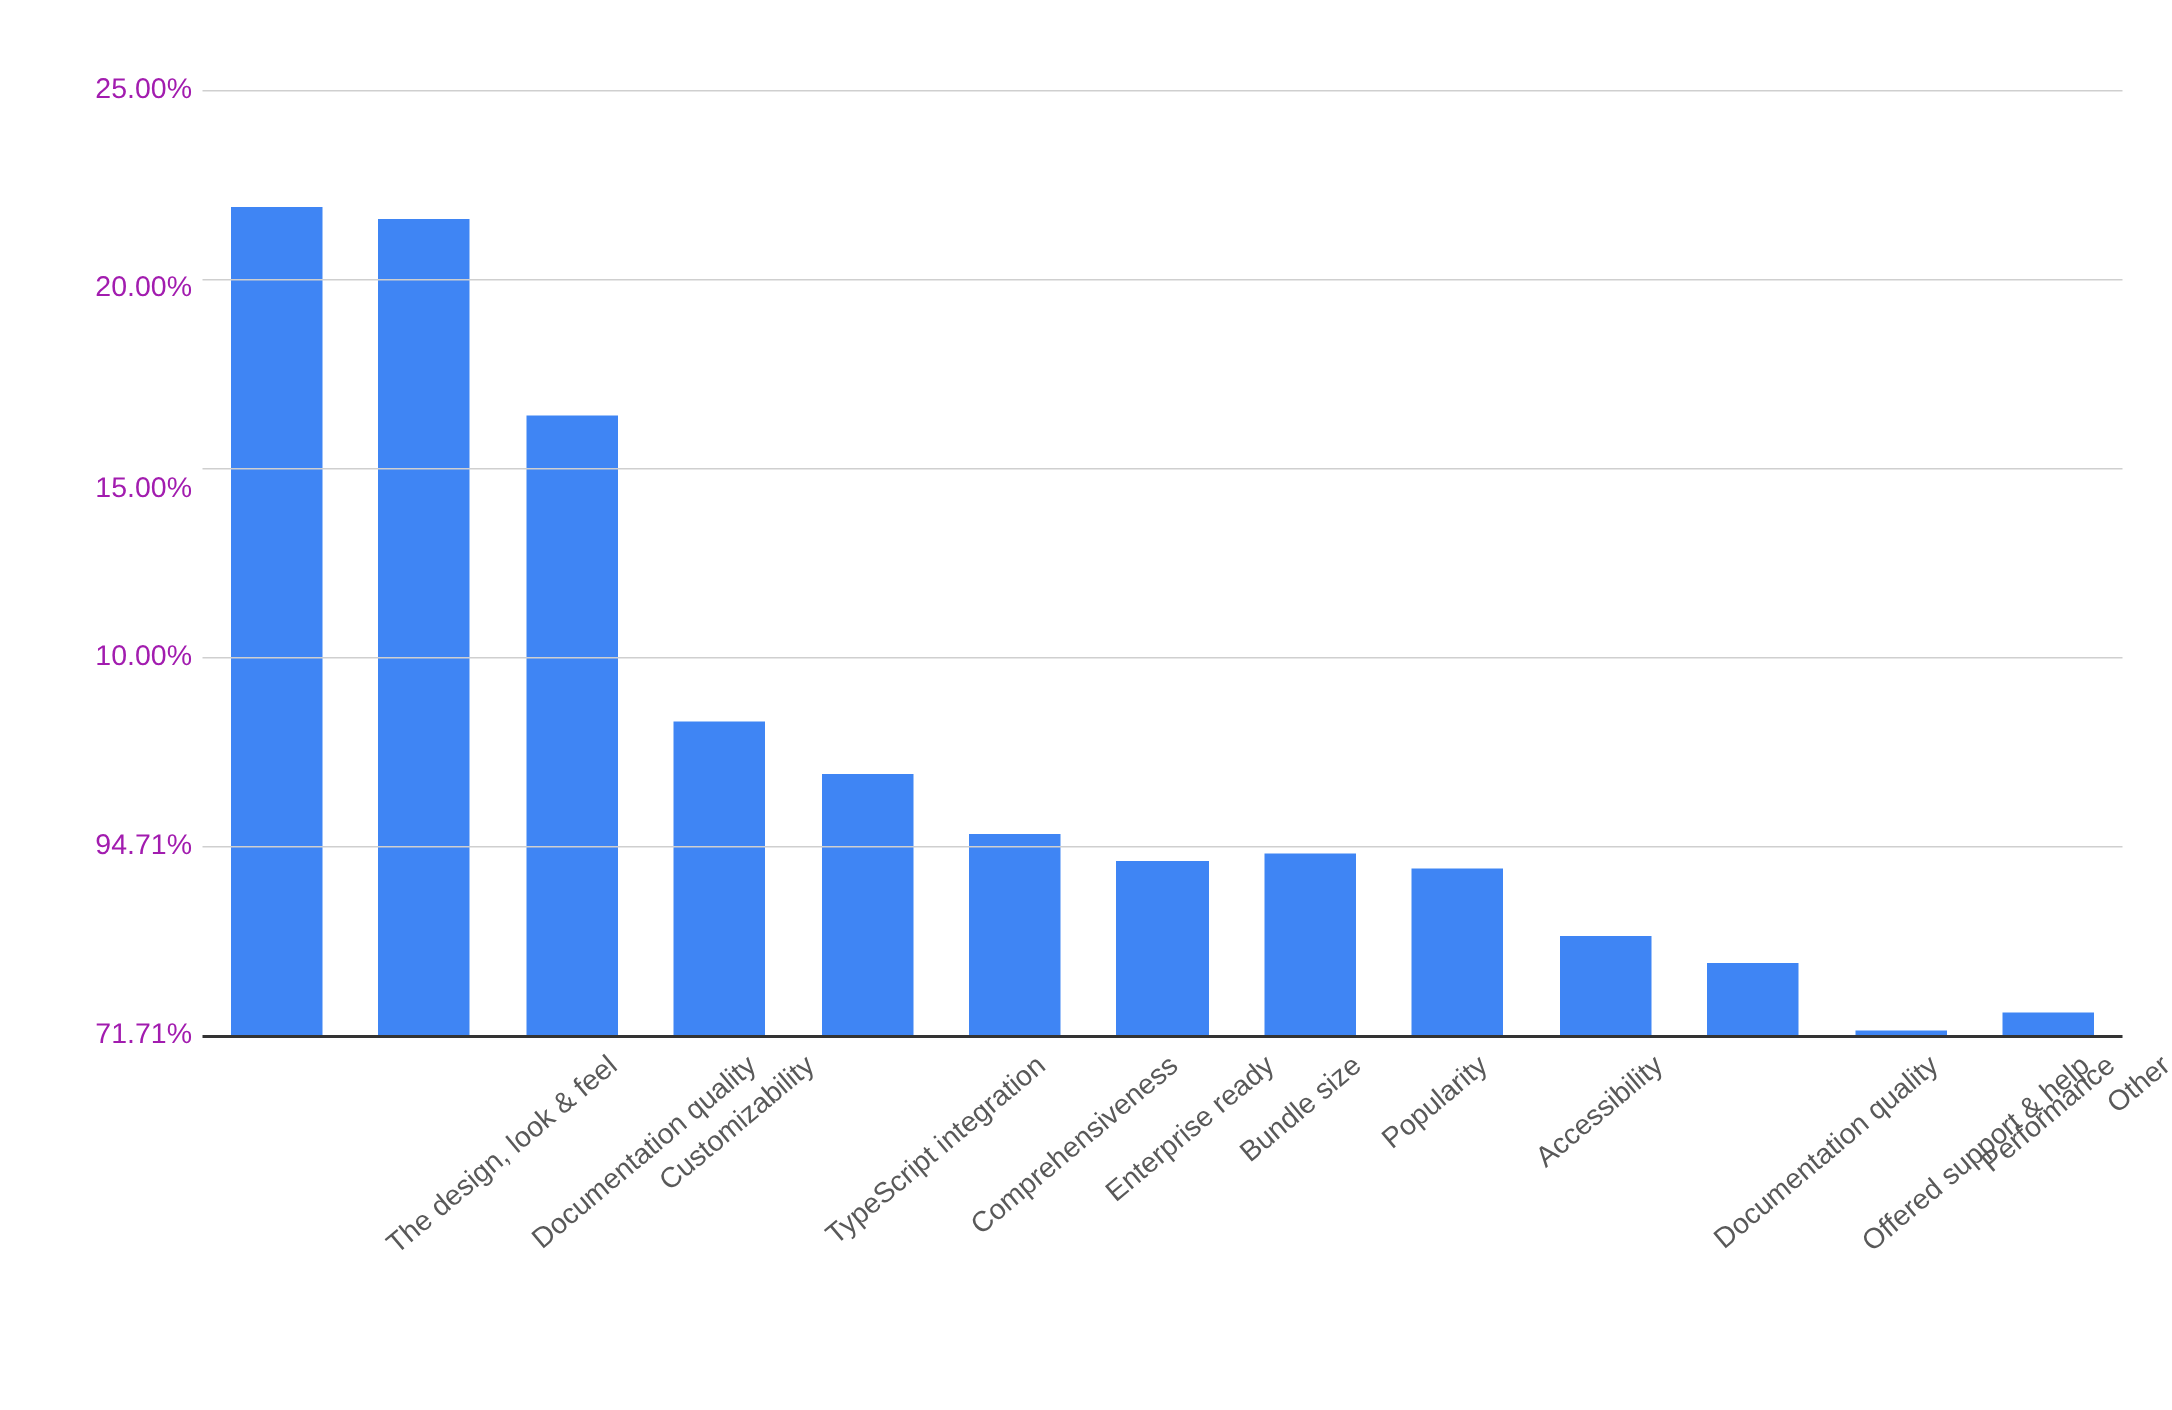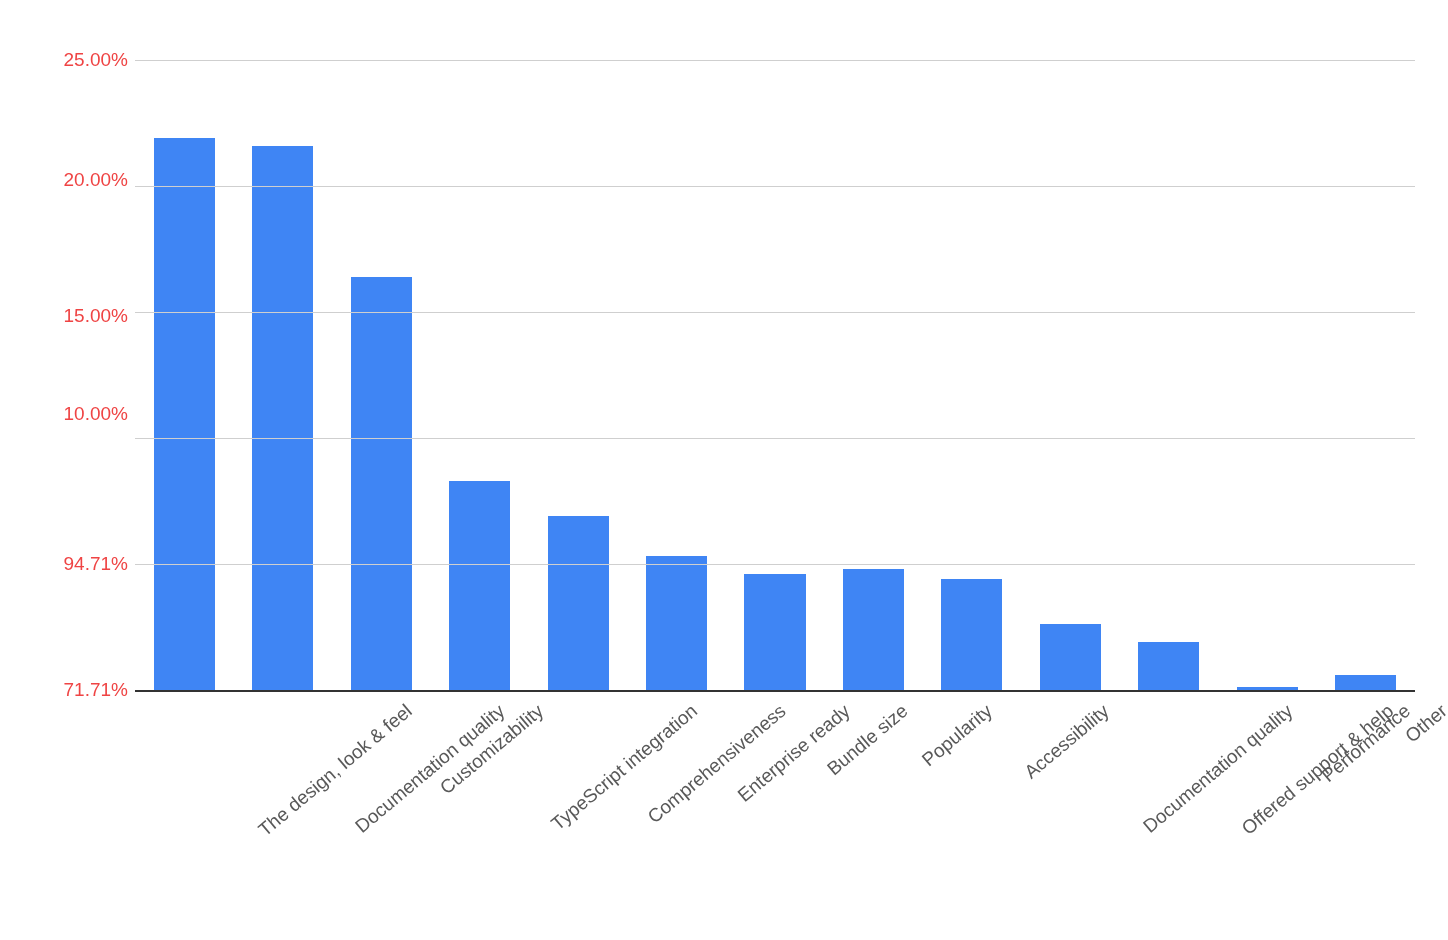--- a/index.html
+++ b/index.html
@@ -38,21 +38,21 @@
     left: 0;
     width: 100%;
     height: 0;
     border-top: 2px solid #333;
   }
   .ylabel {
     position: absolute;
     right: 1320px;
     transform: translateY(-50%);
     font-size: 19px;
-    color: #ef4444;
+    color: #a21caf;
     text-align: right;
     white-space: nowrap;
   }
   .bars {
     position: absolute;
     left: 0;
     bottom: 0;
     width: 100%;
     height: 100%;
   }
@@ -106,23 +106,23 @@
         <div class="gridline" style="top: 378px;"></div>
         <div class="gridline" style="top: 252px;"></div>
         <div class="gridline" style="top: 126px;"></div>
         <div class="gridline" style="top: 0px;"></div>
       </div>
   </div>
 
   <div id="ylabels">
       <div class="ylabel" style="top: 690px;">71.71%</div>
       <div class="ylabel" style="top: 564px;">94.71%</div>
-      <div class="ylabel" style="top: 414px; margin-left: 26px;">10.00%</div>
-      <div class="ylabel" style="top: 316px; text-align: center;">15.00%</div>
-      <div class="ylabel" style="top: 180px;">20.00%</div>
+      <div class="ylabel" style="top: 438px; margin-left: 26px;">10.00%</div>
+      <div class="ylabel" style="top: 326px; text-align: center;">15.00%</div>
+      <div class="ylabel" style="top: 192px;">20.00%</div>
       <div class="ylabel" style="top: 60px;">25.00%</div>
     </div>
 
   <div class="xlabels" id="xlabels">
       <div class="xlabel" style="left: 73.7538px;">The design, look &amp; feel</div>
       <div class="xlabel" style="left: 172.215px;">Documentation quality</div>
       <div class="xlabel" style="left: 270.677px;">Customizability</div>
       <div class="xlabel" style="left: 369.138px;">TypeScript integration</div>
       <div class="xlabel" style="left: 467.6px;">Comprehensiveness</div>
       <div class="xlabel" style="left: 566.062px;">Enterprise ready</div>

